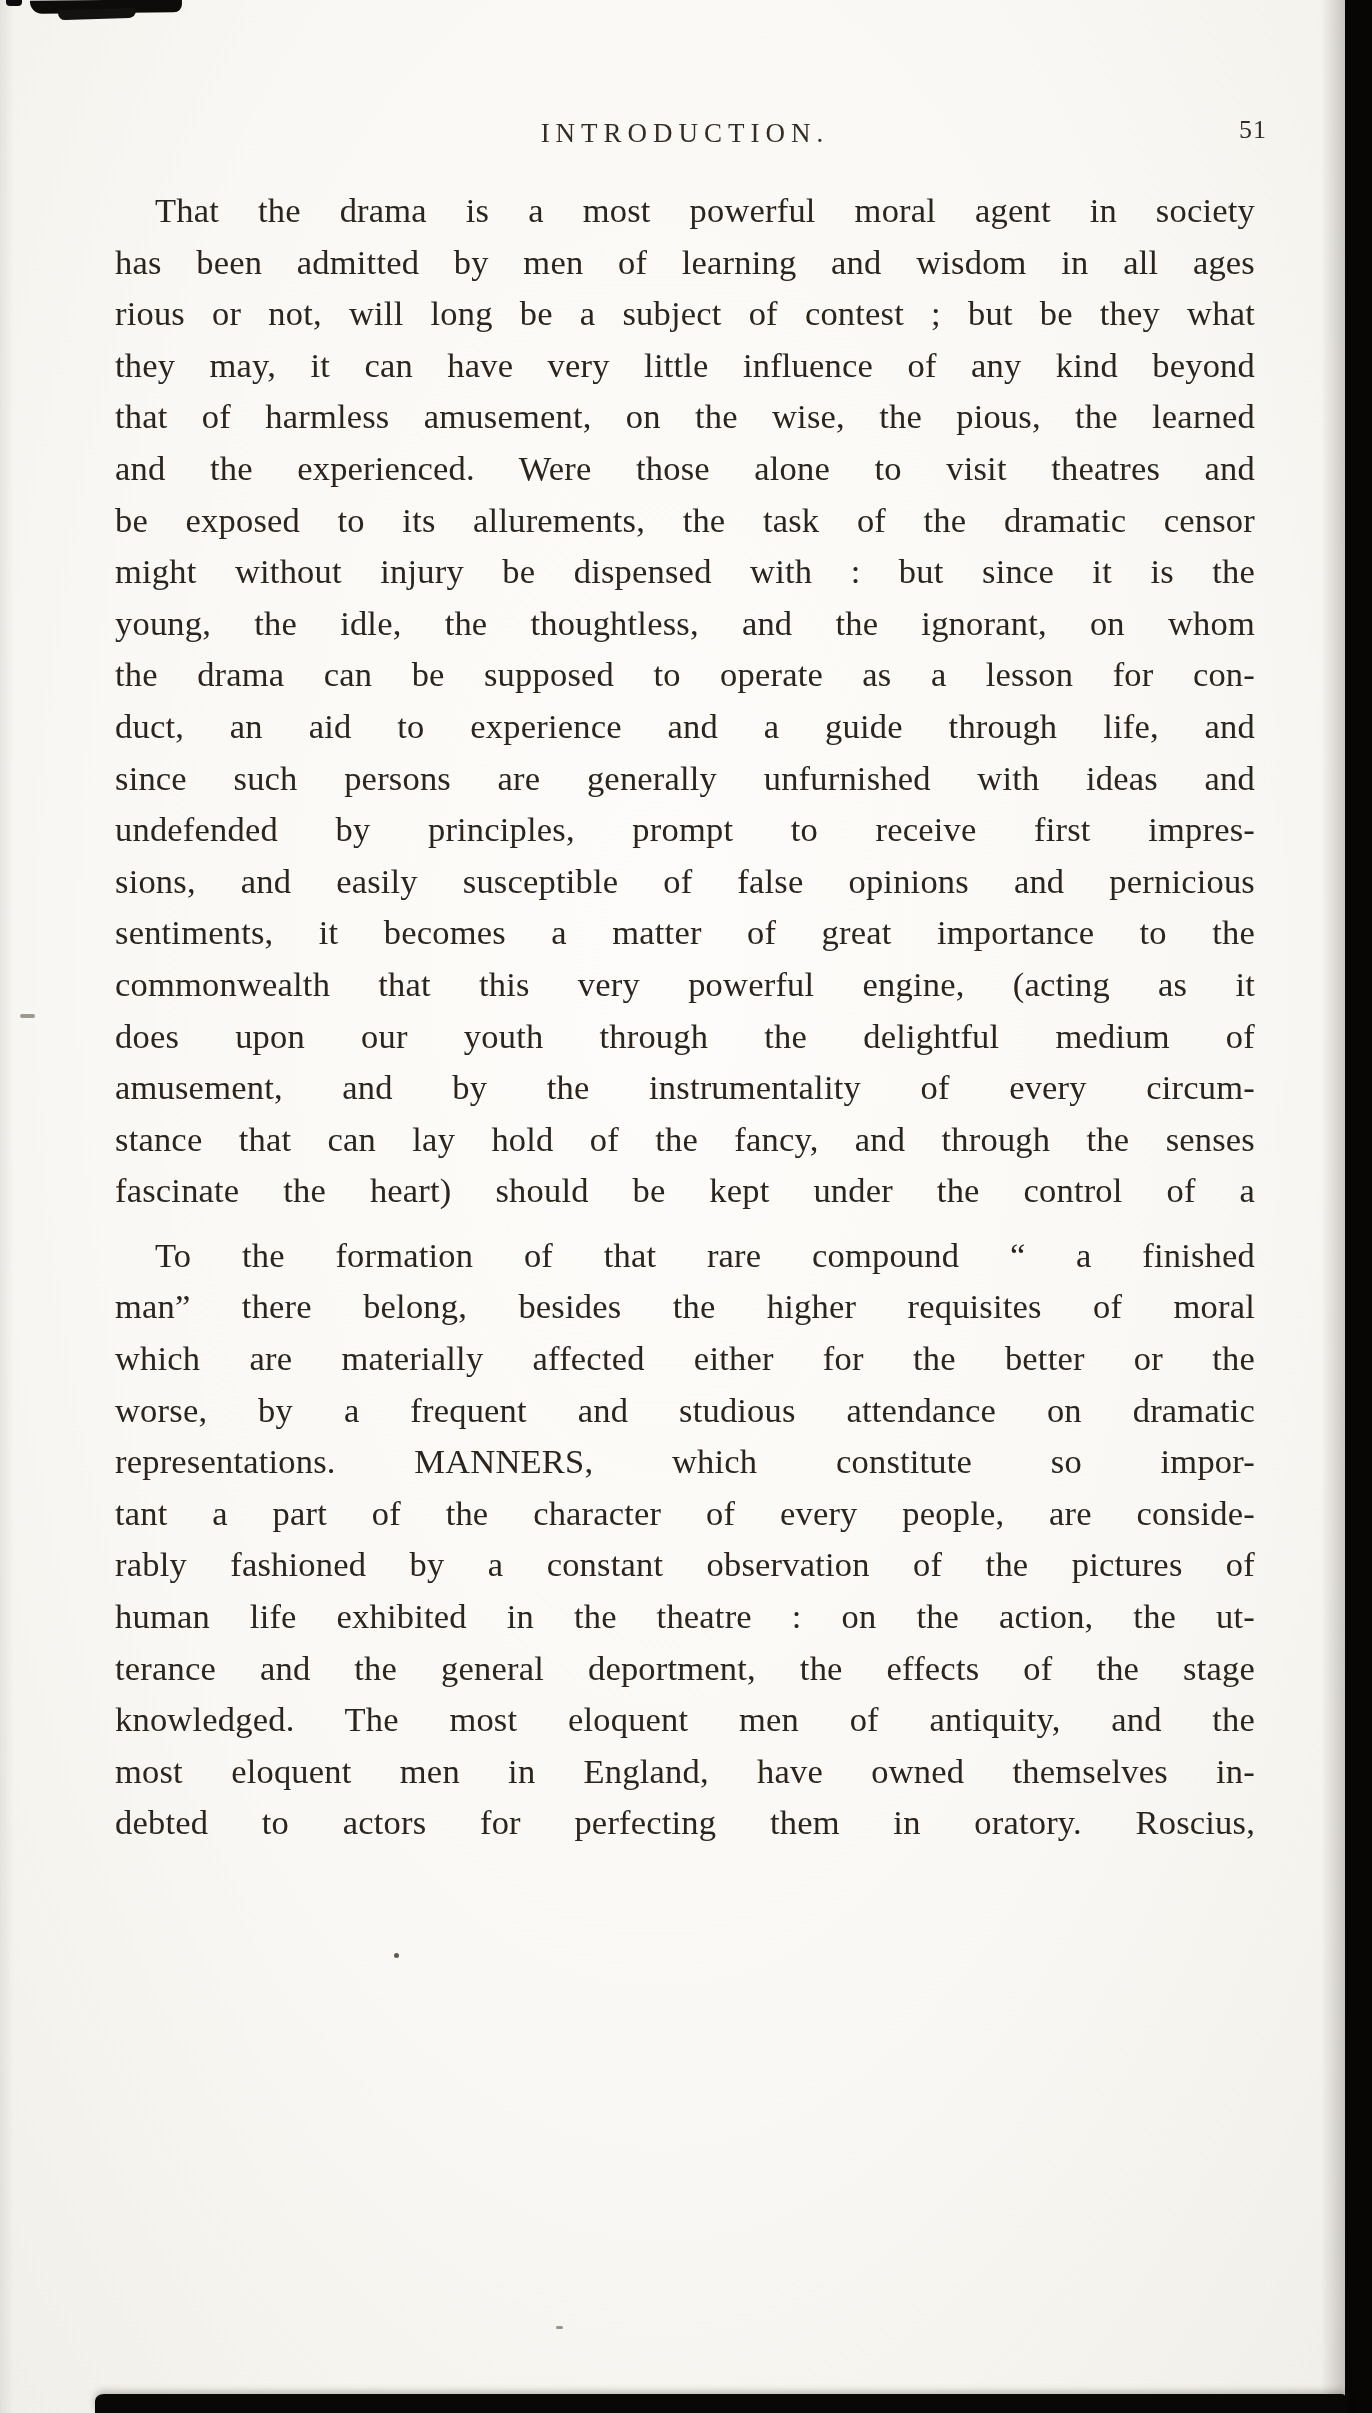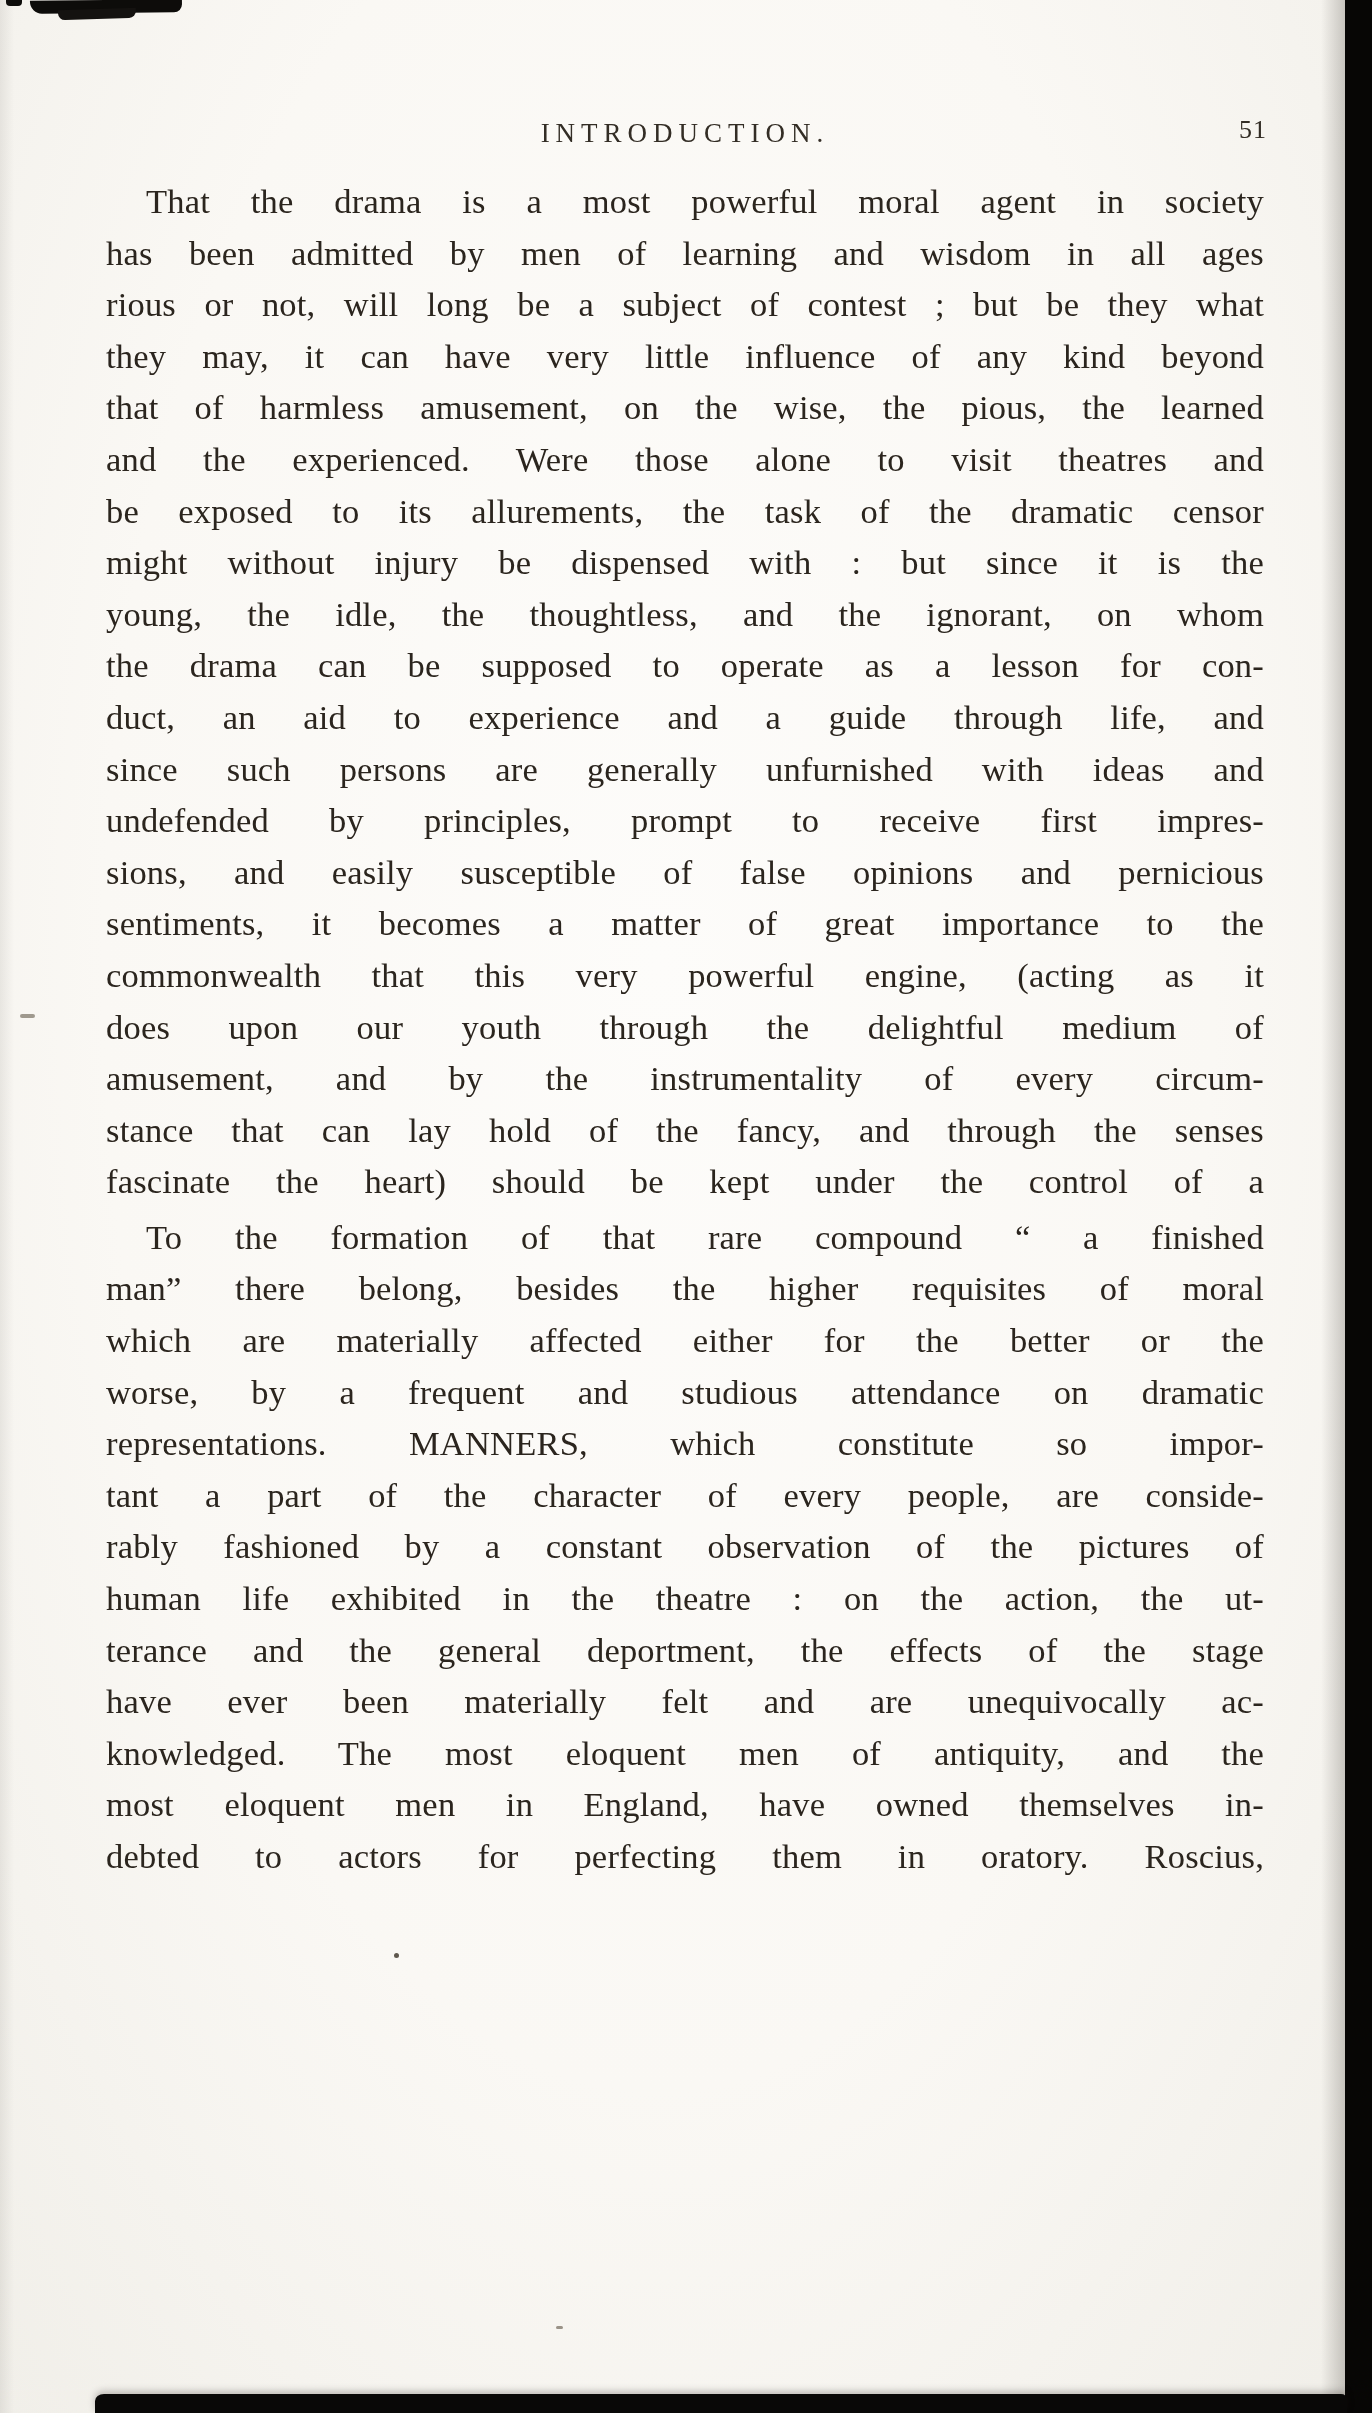--- a/index.html
+++ b/index.html
@@ -41,21 +41,21 @@
     letter-spacing: 1px;
     color: #332d25;
   }
   
   .body-text {
     position: absolute;
     top: 172px;
     left: 102px;
     width: 1166px;
   }
-  .paragraph { margin: 4px; }
+  .paragraph { margin: 13px; }
   .line {
     font-size: 34.5px;
     line-height: 51.6px;
     letter-spacing: 0.2px;
     word-spacing: 1.5px;
     text-align: justify;
     text-align-last: justify;
     white-space: normal;
   }
   .line.first { text-indent: 40px; }
@@ -171,21 +171,20 @@
       <div class="paragraph">
         <div class="line first">To the formation of that rare compound “ a finished</div>
         <div class="line">man” there belong, besides the higher requisites of moral</div>
         <div class="line">which are materially affected either for the better or the</div>
         <div class="line">worse, by a frequent and studious attendance on dramatic</div>
         <div class="line">representations.  MANNERS, which constitute so impor-</div>
         <div class="line">tant a part of the character of every people, are conside-</div>
         <div class="line">rably fashioned by a constant observation of the pictures of</div>
         <div class="line">human life exhibited in the theatre : on the action, the ut-</div>
         <div class="line">terance and the general deportment, the effects of the stage</div>
-        <div class="line">have ever been materially felt and are unequivocally ac-</div>
         <div class="line">knowledged.  The most eloquent men of antiquity, and the</div>
         <div class="line">most eloquent men in England, have owned themselves in-</div>
         <div class="line">debted to actors for perfecting them in oratory.  Roscius,</div>
       </div>
     </div>
 
   <div class="edge-right-shadow"></div>
   <div class="edge-right"></div>
   <div class="edge-bottom"></div>
 

